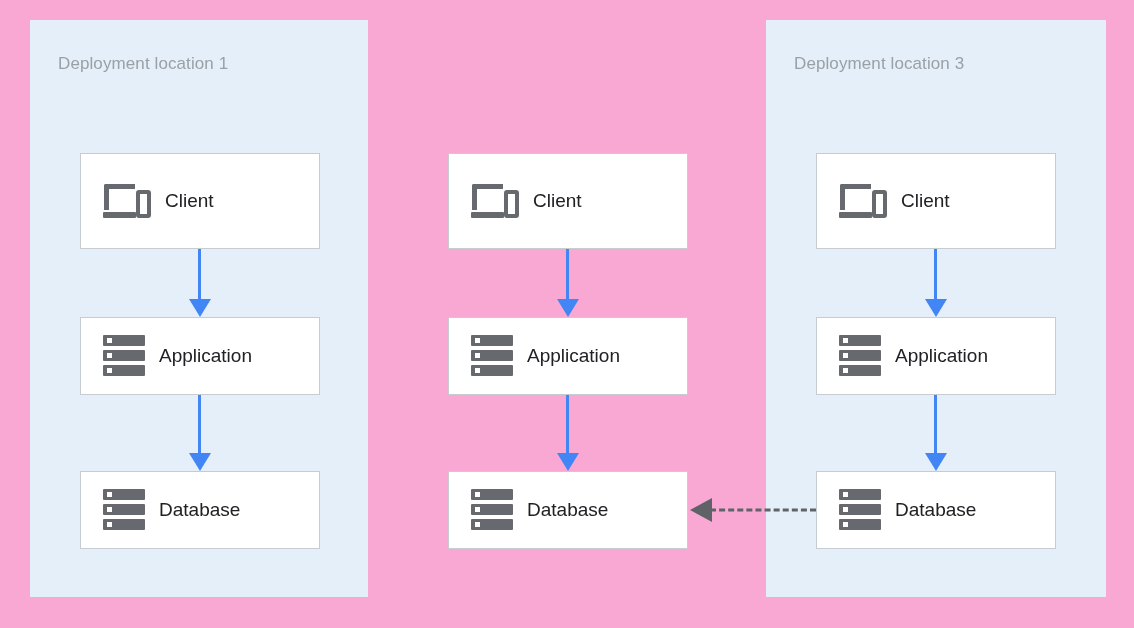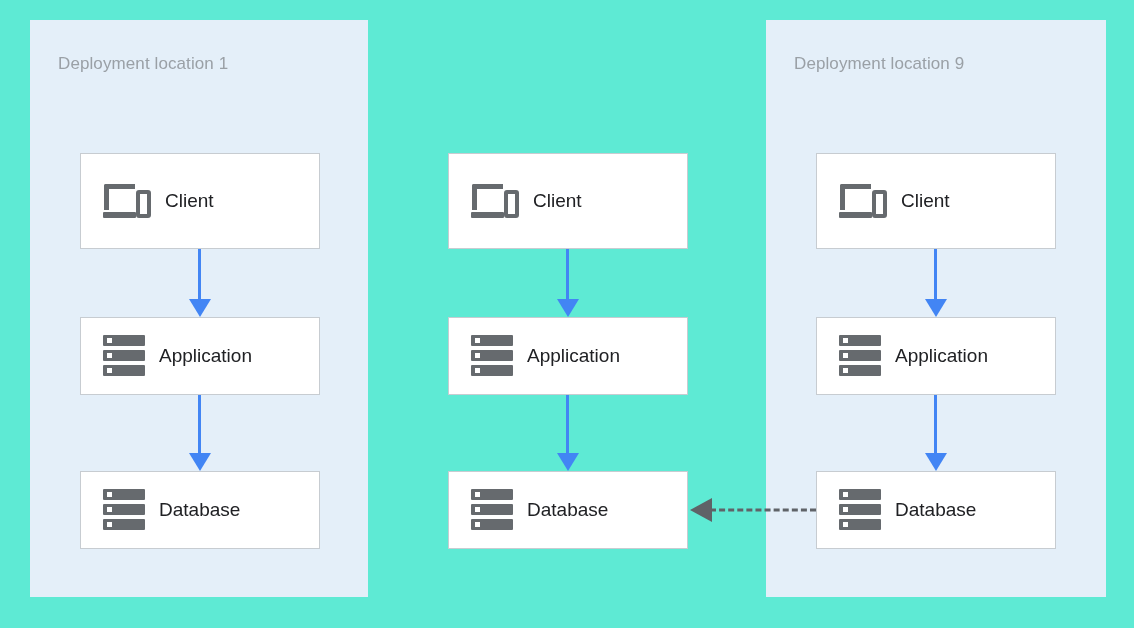--- a/index.html
+++ b/index.html
@@ -9,21 +9,21 @@
     height: 628px;
     background: #ffffff;
     font-family: "Liberation Sans", sans-serif;
     overflow: hidden;
   }
 
   #diagram {
     position: relative;
     width: 1134px;
     height: 628px;
-    background: #5eead4;
+    background: #f9a8d4;
   }
 
   
   .panel {
     position: absolute;
     top: 20px;
     height: 577px;
     background: #e4eff9;
   }
   .panel.p1 { left: 30px;  width: 338px; }
@@ -236,21 +236,21 @@
   <div class="node" style="left:448px; top:471px; width:240px; height:78px;">
     <div class="node-icon icon-server">
       <div class="bar"></div>
         <div class="bar"></div>
         <div class="bar"></div>
     </div>
     <div class="node-label">Database</div>
   </div>
 
   <div class="panel p3">
-    <div class="panel-title">Deployment location 9</div>
+    <div class="panel-title">Deployment location 3</div>
   </div>
 
   <div class="node" style="left:816px; top:153px; width:240px; height:96px;">
     <div class="node-icon icon-client">
       <div class="laptop-screen"></div>
       <div class="laptop-base"></div>
       <div class="phone"></div>
     </div>
     <div class="node-label">Client</div>
   </div>

